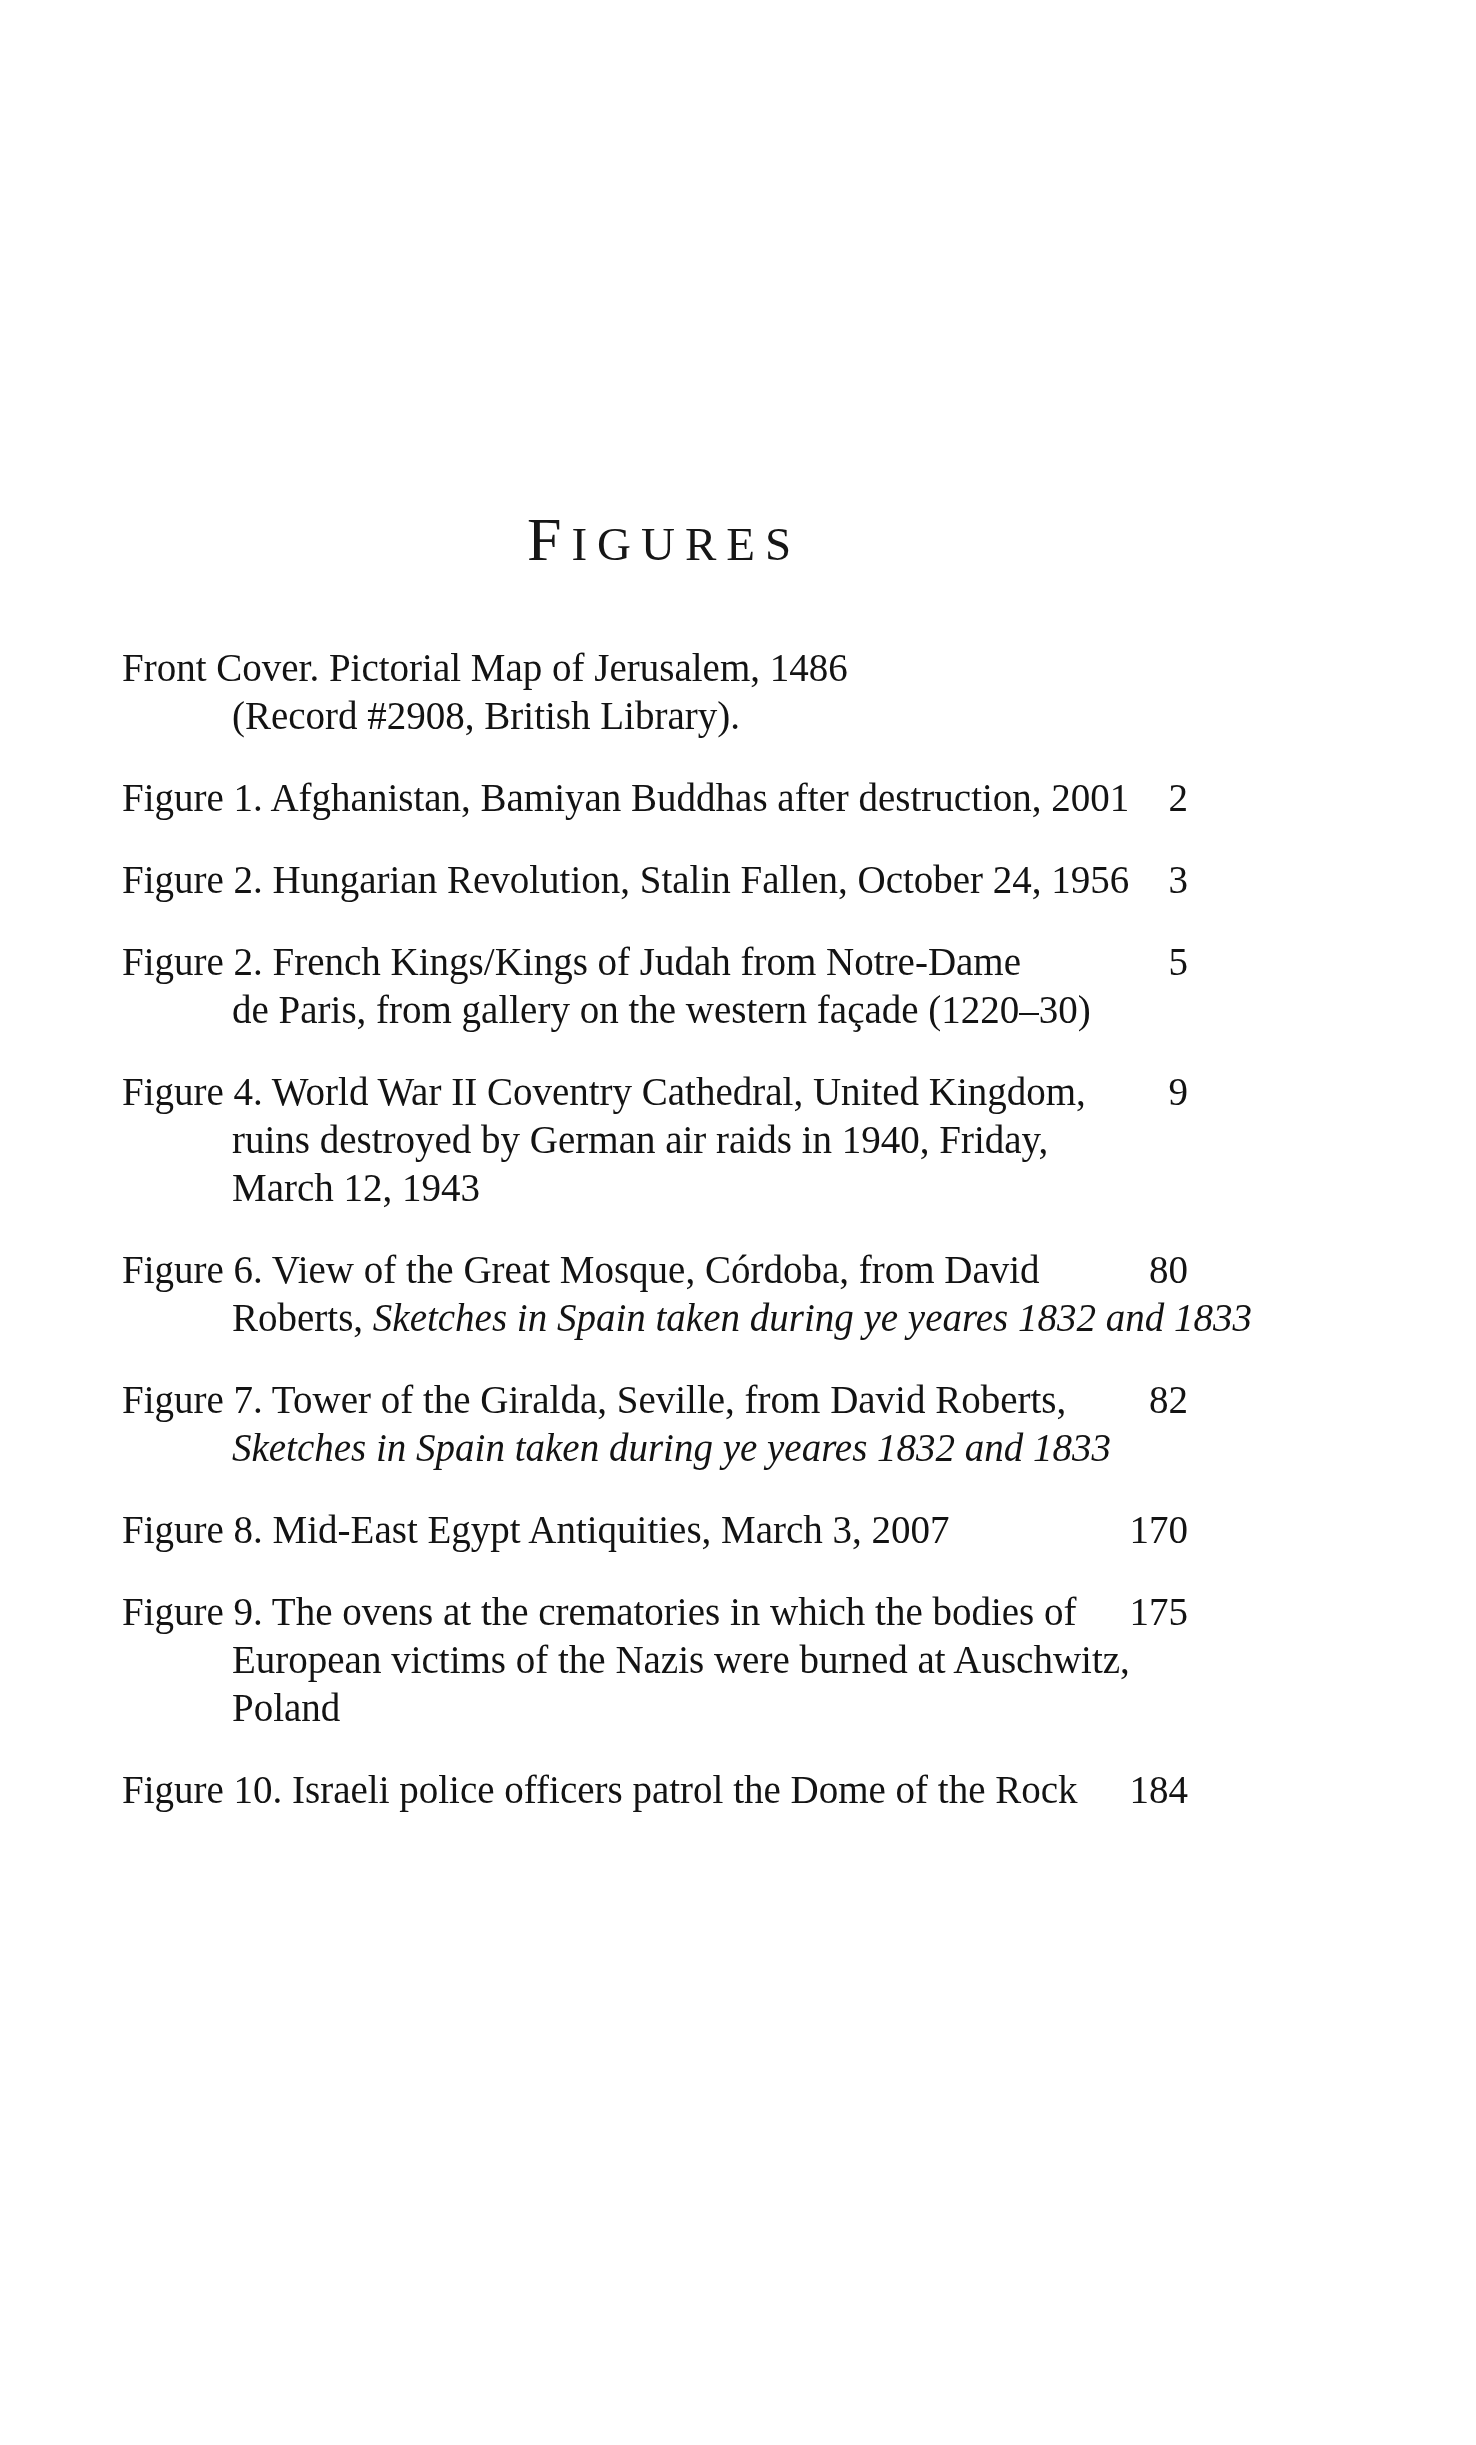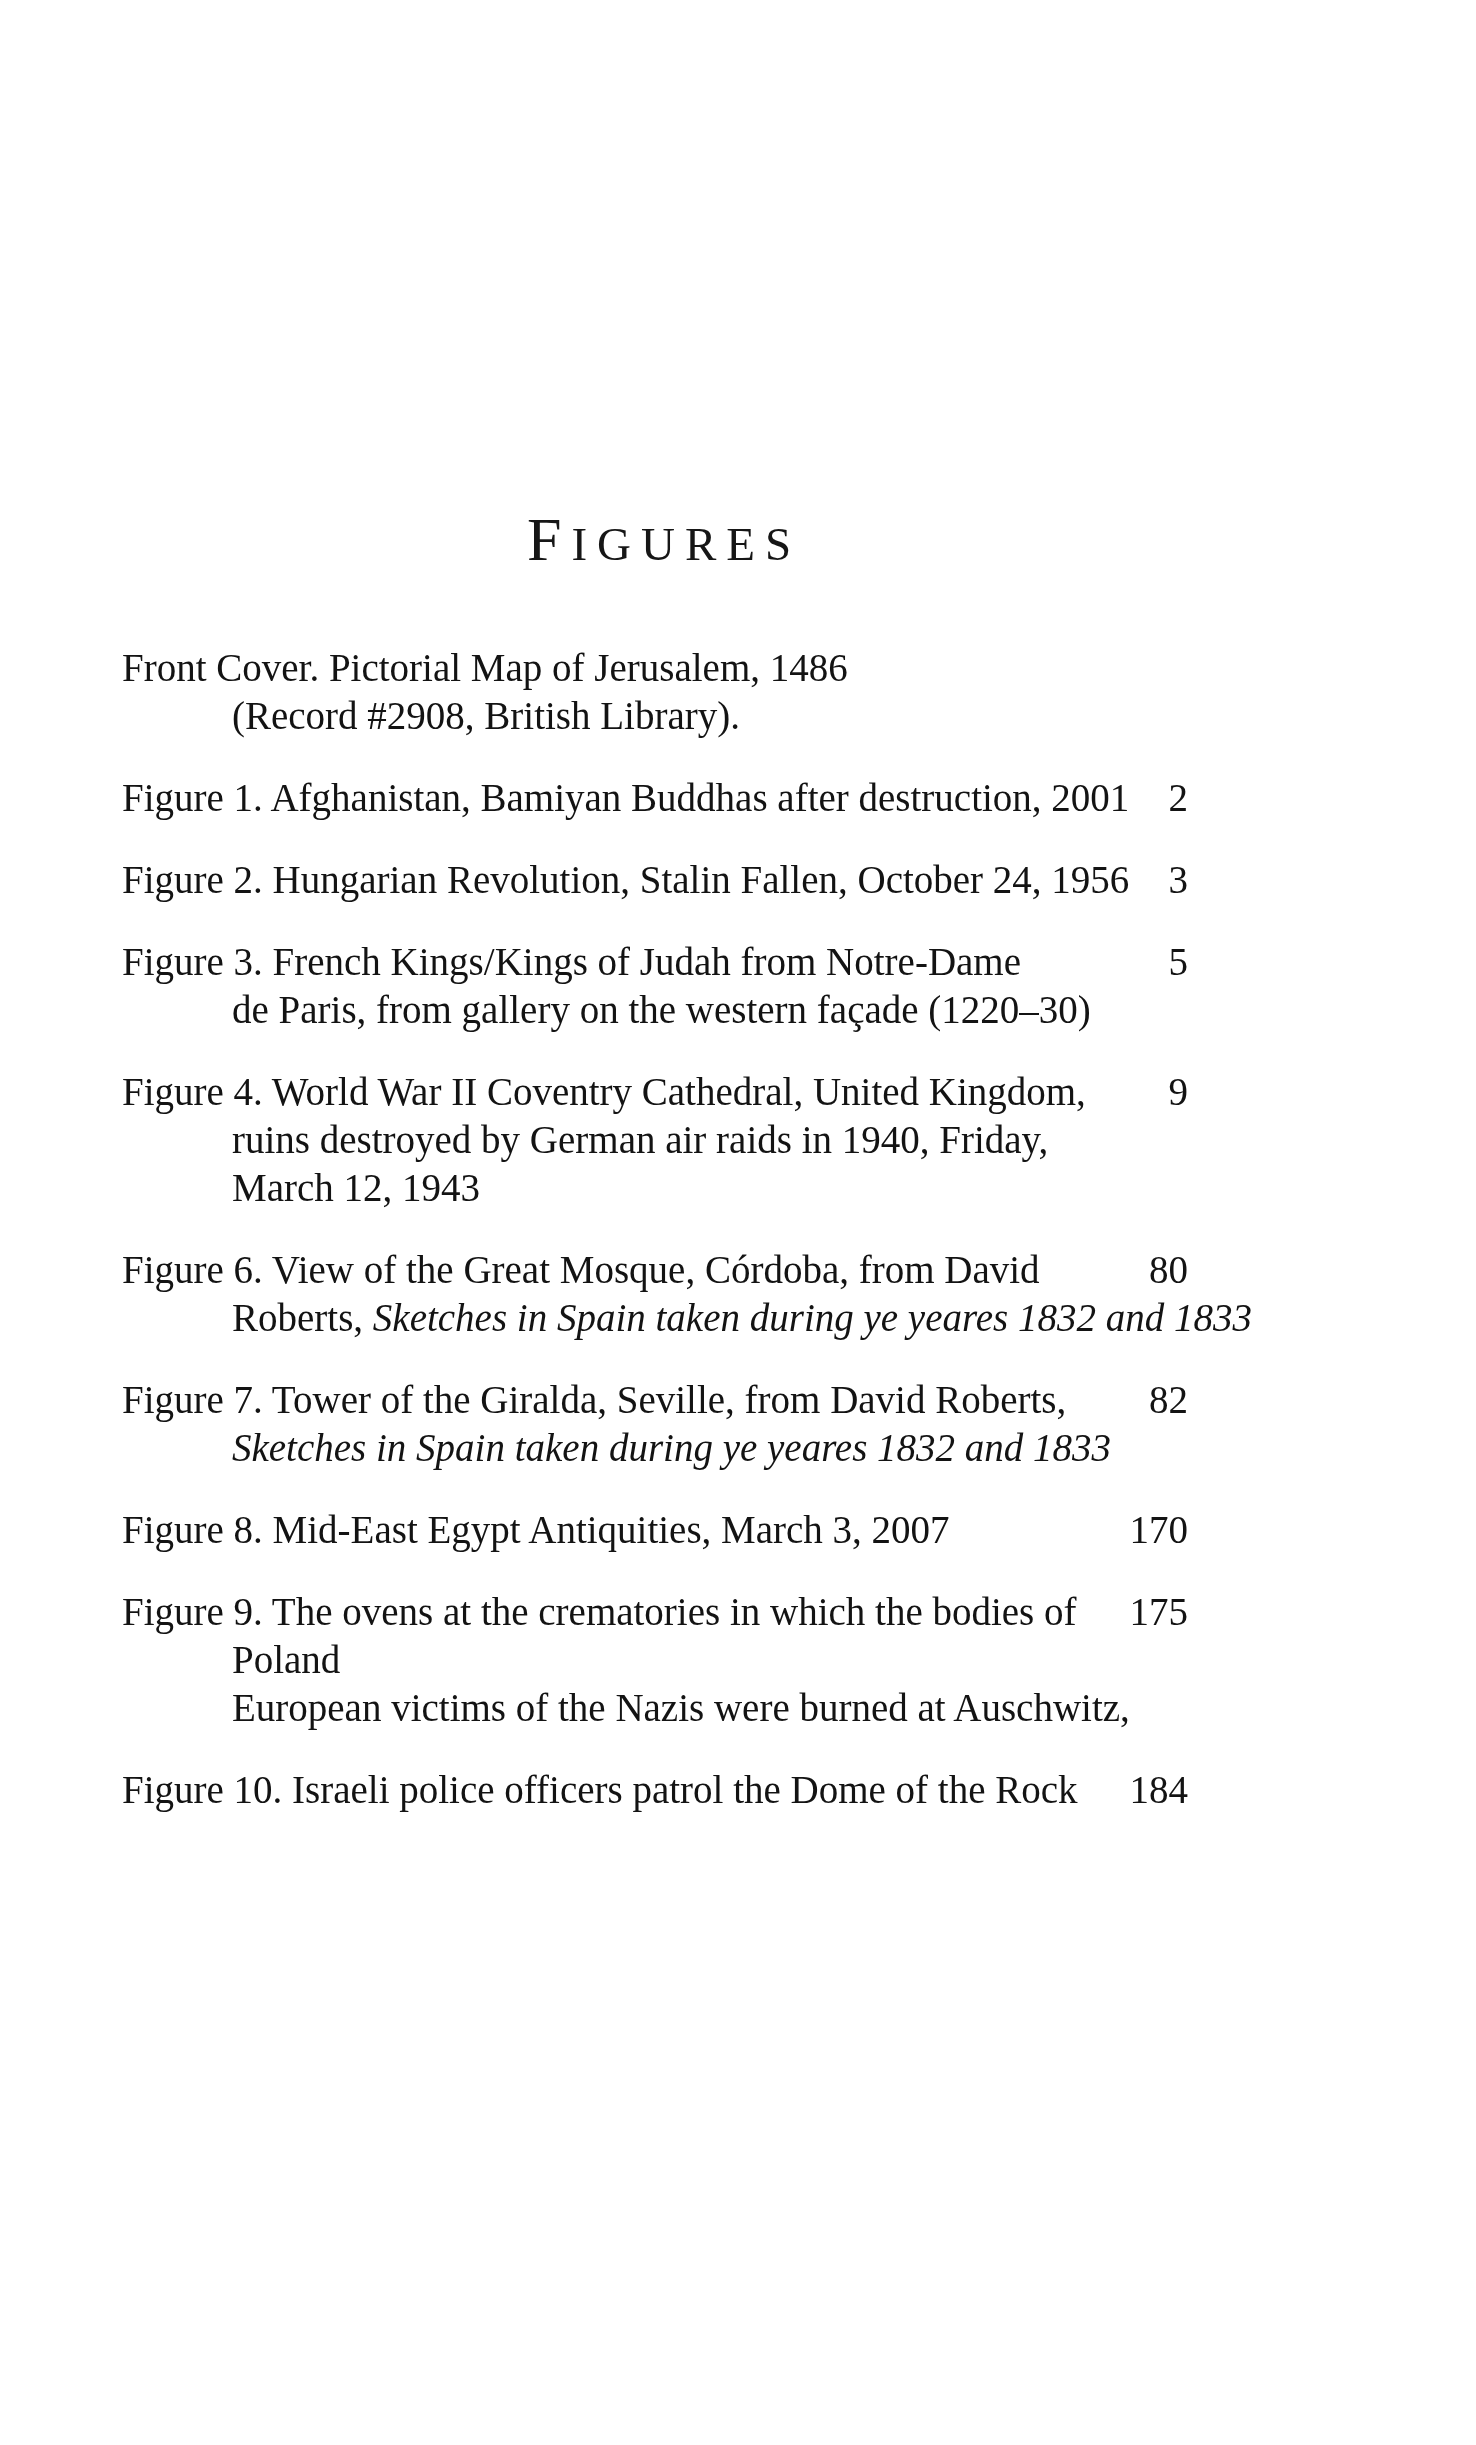--- a/index.html
+++ b/index.html
@@ -89,21 +89,21 @@
         <div class="entry-page">2</div>
       </div>
       <div class="entry">
         <div class="entry-text">
           <div class="line"><span class="seg">Figure 2. Hungarian Revolution, Stalin Fallen, October 24, 1956</span></div>
         </div>
         <div class="entry-page">3</div>
       </div>
       <div class="entry">
         <div class="entry-text">
-          <div class="line"><span class="seg">Figure 3. French Kings/Kings of Judah from Notre-Dame</span></div>
+          <div class="line"><span class="seg">Figure 2. French Kings/Kings of Judah from Notre-Dame</span></div>
           <div class="line cont"><span class="seg">de Paris, from gallery on the western façade (1220–30)</span></div>
         </div>
         <div class="entry-page">5</div>
       </div>
       <div class="entry">
         <div class="entry-text">
           <div class="line"><span class="seg">Figure 4. World War II Coventry Cathedral, United Kingdom,</span></div>
           <div class="line cont"><span class="seg">ruins destroyed by German air raids in 1940, Friday,</span></div>
           <div class="line cont"><span class="seg">March 12, 1943</span></div>
         </div>
@@ -125,22 +125,22 @@
       </div>
       <div class="entry">
         <div class="entry-text">
           <div class="line"><span class="seg">Figure 8. Mid-East Egypt Antiquities, March 3, 2007</span></div>
         </div>
         <div class="entry-page">170</div>
       </div>
       <div class="entry">
         <div class="entry-text">
           <div class="line"><span class="seg">Figure 9. The ovens at the crematories in which the bodies of</span></div>
+          <div class="line cont"><span class="seg">European victims of the Nazis were burned at Auschwitz,</span></div>
           <div class="line cont"><span class="seg">Poland</span></div>
-          <div class="line cont"><span class="seg">European victims of the Nazis were burned at Auschwitz,</span></div>
         </div>
         <div class="entry-page">175</div>
       </div>
       <div class="entry">
         <div class="entry-text">
           <div class="line"><span class="seg">Figure 10. Israeli police officers patrol the Dome of the Rock</span></div>
         </div>
         <div class="entry-page">184</div>
       </div>
     </div>

